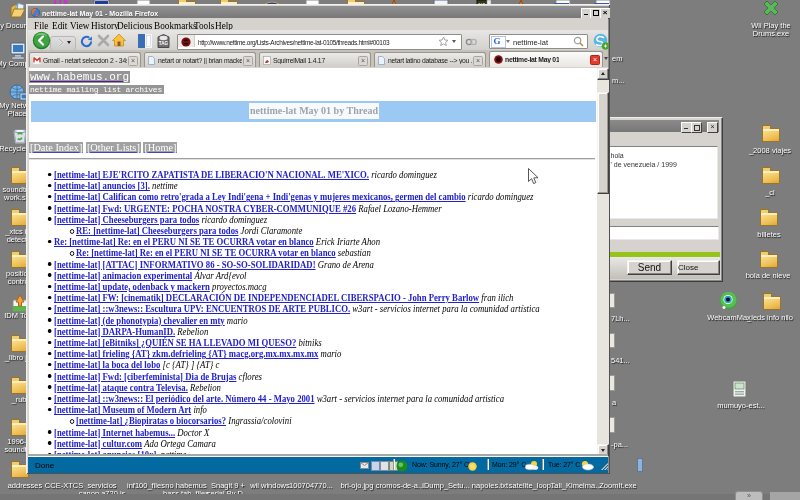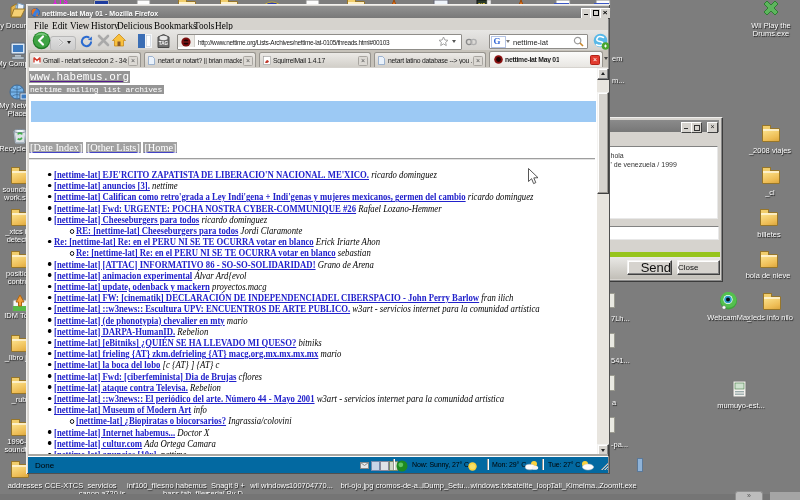--- a/index.html
+++ b/index.html
@@ -184,21 +184,21 @@
 <div class="lbl" style="left:104px;top:482px">inf100_files</div>
 <div class="lbl" style="left:144px;top:482px">no habemus
 bass tab_files</div>
 <div class="lbl" style="left:186px;top:482px">Snagit 9 +
 serial By D...</div>
 <div class="lbl" style="left:228px;top:482px">wii windows</div>
 <div class="lbl" style="left:269px;top:482px">100704770...</div>
 <div class="lbl" style="left:315px;top:482px">bri-ojo.jpg</div>
 <div class="lbl" style="left:358px;top:482px">cromos-de-a...</div>
 <div class="lbl" style="left:404px;top:482px">iDump_Setu...</div>
-<div class="lbl" style="left:448px;top:482px">windows.txt</div>
+<div class="lbl" style="left:448px;top:482px">napoles.txt</div>
 <div class="lbl" style="left:491px;top:482px">satelite_loop...</div>
 <div class="lbl" style="left:534px;top:482px">Tali_Kimelma...</div>
 <div class="lbl" style="left:576px;top:482px">ZoomIt.exe</div>
 
 <div class="abs" style="left:0;top:494px;width:800px;height:6px;background:#757575"></div>
 <div class="abs" style="left:735px;top:491px;width:26px;height:9px;background:#bdbdbd;border:1px solid #8f8f8f;border-bottom:none;border-radius:3px 3px 0 0;color:#555;font-size:7px;line-height:8px;text-align:center">»</div>
 <div class="abs" style="left:770px;top:492px;width:30px;height:8px;background:#a5a5a5"></div>
 </div>
 
 <div id="chat" class="abs" style="left:590px;top:117px;width:131px;height:163px;background:#d6d3ce;border-top:1px solid #f0efed;border-left:1px solid #f0efed;border-right:1.5px solid #3c3c3c;border-bottom:1.5px solid #3c3c3c;box-shadow:inset -1px -1px 0 #888;z-index:5">
@@ -211,21 +211,21 @@
     </div>
   <div class="tbtn" style="right:4px;top:4px;font-size:7px;line-height:7.5px;color:#222">×</div>
 
   <div class="abs" style="left:4px;top:28px;right:4px;height:71px;background:#fff;border:1px solid #828282;border-right-color:#e8e8e8;border-bottom-color:#e8e8e8"></div>
   <div class="abs" style="left:19.5px;top:33px;font-size:7px;color:#333;line-height:9px">hola<br>' de venezuela / 1999</div>
 
   <div class="abs" style="left:4px;top:108px;right:3px;height:12px;background:#fff;border:1px solid #828282;border-right-color:#e8e8e8;border-bottom-color:#e8e8e8"></div>
 
   <div class="abs" style="left:2px;top:134px;right:2px;height:4.5px;background:#96c41b"></div>
   <div class="abs" style="left:2px;top:138.5px;right:2px;height:22px;background:linear-gradient(#e9e8e5,#c2bfb8)"></div>
-  <div class="btn3" style="left:36px;top:142px;width:43px;height:13px;font-size:13px;text-align:right;line-height:13px;color:#111">Send</div>
+  <div class="btn3" style="left:36px;top:142px;width:43px;height:13px;font-size:10px;text-align:center;line-height:13px;color:#111">Send</div>
   <div class="btn3" style="left:86px;top:142px;width:41px;height:13px;font-size:8px;line-height:13px;color:#111">Close</div>
 </div>
 
 <div id="ff" class="abs" style="left:26px;top:4px;width:584px;height:470px;background:#d6d3ce;box-shadow:inset 1px 1px 0 #f2f1ef,inset -1px -1px 0 #505050,inset 2px 2px 0 #dcdad5,inset -2px -2px 0 #8a8a8a;z-index:10;overflow:hidden">
 
  <div class="abs" style="left:2px;top:2px;width:580px;height:12px;background:linear-gradient(#929292,#787878)">
   <svg class="abs" style="left:3px;top:2px" width="9" height="9" viewBox="0 0 18 18">
         <circle cx="9" cy="9" r="8.3" fill="#3a7edf"></circle>
         <circle cx="9" cy="9" r="8.3" fill="none" stroke="#1c4a8a" stroke-width="1"></circle>
         <path d="M9 1 a8 8 0 0 0-8 8 a8 8 0 0 0 3 6.2 q-1.8-3 .2-5.8 q-.3 1.8 1 2.4 q-.6-3 1.8-4.6 q2.3-1.5 1.6-3.8 q1.4 .4 1.7 2 q.8-1.6-.3-3.6 q-.5-.7-1-.8z" fill="#e8741d"></path>
@@ -362,20 +362,21 @@
     <span class="tl" style="font-weight:bold;left:15px">nettime-lat May 01</span>
     <span class="tx" style="background:#e23b2e;color:#fff;border-color:#b02318">×</span>
   </div>
   <div class="abs" style="left:576px;top:7px;width:0;height:0;border-left:2.5px solid transparent;border-right:2.5px solid transparent;border-top:3.5px solid #444"></div>
  </div>
 
  <div id="page" class="abs" style="left:3px;top:64px;width:568px;height:388px;background:#fff;overflow:hidden;font-family:'Liberation Serif',serif">
   <div class="abs" style="left:0;top:3px;font-family:'Liberation Mono',monospace;font-size:11px;line-height:12px;background:#959595;color:#fff;padding:0 1px"><u style="text-decoration-color:#551a8b">www.habemus.org</u></div>
   <div class="abs" style="left:0;top:16.5px;font-family:'Liberation Mono',monospace;font-size:8px;line-height:9px;letter-spacing:-.25px;background:#959595;color:#fff;padding:0 2px 0 1px">nettime mailing list archives</div>
   <div class="abs" style="left:2px;top:33px;width:565px;height:21px;background:#9cc9f4"></div>
+  <div class="abs" style="left:220px;top:35px;width:130px;height:16px;background:#f7f9fb;color:#9aa5af;font-weight:bold;font-size:10px;line-height:16px;text-align:center;white-space:nowrap">nettime-lat May 01 by Thread</div>
   <div class="abs" style="left:0;top:74px;font-size:10.3px;line-height:11.5px;white-space:nowrap;color:#fff"><span class="hl" style="padding:0 1px"><u style="text-decoration-color:#4343c8">[Date Index]</u></span> <span class="hl" style="padding:0 1px"><u style="text-decoration-color:#4343c8">[Other Lists]</u></span> <span class="hl" style="padding:0 1px"><u style="text-decoration-color:#4343c8">[Home]</u></span></div>
   <div class="abs" style="left:0;top:90px;width:566px;height:1px;background:#9e9e9e;border-bottom:1px solid #e2e2e2"></div>
   <div class="row" style="top:101px"><a>[nettime-lat] EJE'RCITO ZAPATISTA DE LIBERACIO'N NACIONAL. ME'XICO.</a> <i>ricardo dominguez</i></div>
   <div class="row" style="top:112.2px"><a>[nettime-lat] anuncios [3].</a> <i>nettime</i></div>
   <div class="row" style="top:123.4px"><a>[nettime-lat] Califican como retro'grada a Ley Indi'gena + Indi'genas y mujeres mexicanos, germen del cambio</a> <i>ricardo dominguez</i></div>
   <div class="row" style="top:134.6px"><a>[nettime-lat] Fwd: URGENTE: POCHA NOSTRA CYBER-COMMUNIQUE #26</a> <i>Rafael Lozano-Hemmer</i></div>
   <div class="row" style="top:145.8px"><a>[nettime-lat] Cheeseburgers para todos</a> <i>ricardo dominguez</i></div>
   <div class="row sub" style="top:157px"><a>RE: [nettime-lat] Cheeseburgers para todos</a> <i>Jordi Claramonte</i></div>
   <div class="row" style="top:168.2px"><a>Re: [nettime-lat] Re: en el PERU NI SE TE OCURRA votar en blanco</a> <i>Erick Iriarte Ahon</i></div>
   <div class="row sub" style="top:179.4px"><a>Re: [nettime-lat] Re: en el PERU NI SE TE OCURRA votar en blanco</a> <i>sebastian</i></div>

